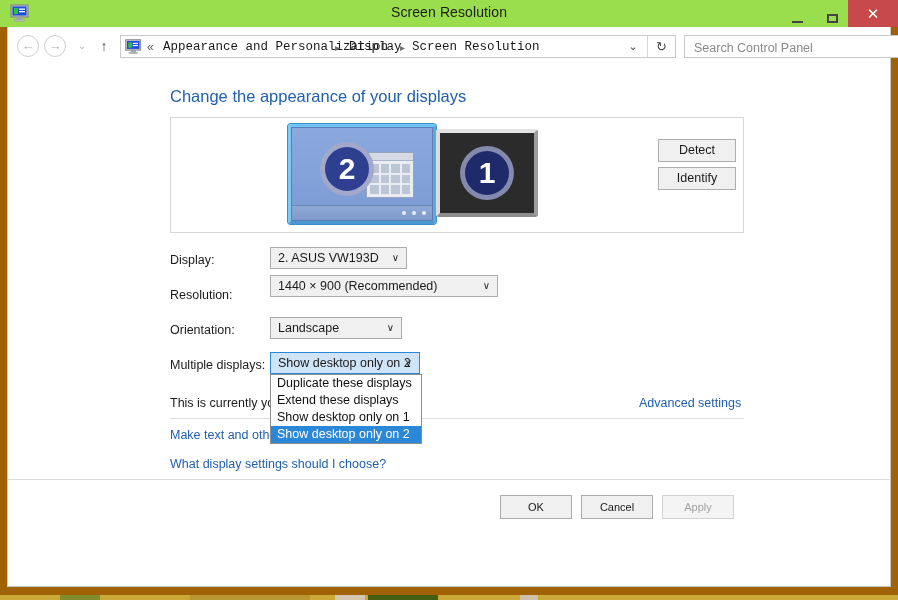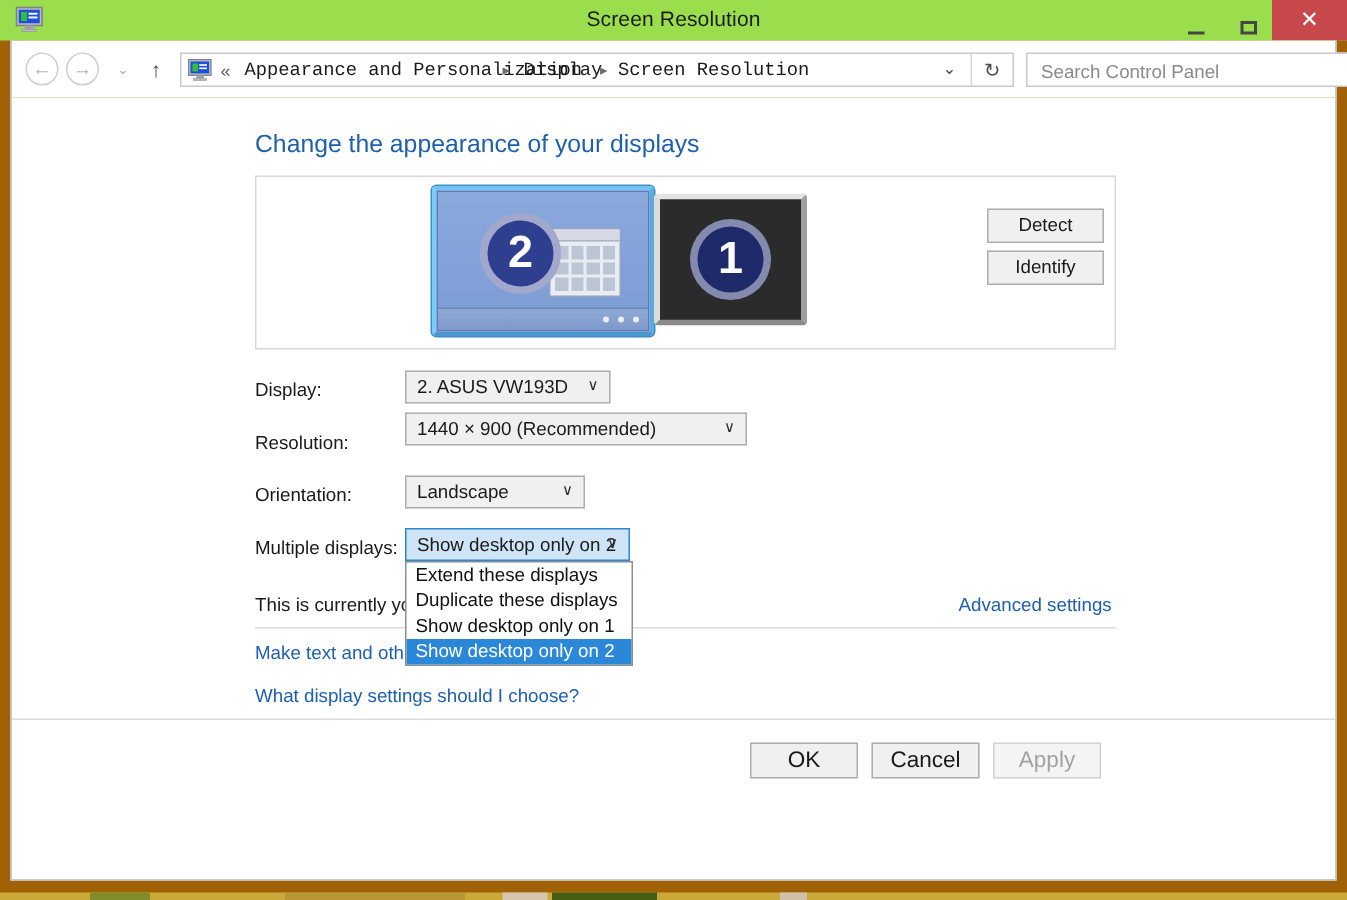--- a/index.html
+++ b/index.html
@@ -450,21 +450,21 @@
     color: #2b2b2b;
   }
 
   #lbl-display    { left: 162px; top: 188px; }
   #combo-display  { left: 262px; top: 182px; width: 137px; }
 
   #lbl-resolution   { left: 162px; top: 223px; }
   #combo-resolution { left: 262px; top: 210px; width: 228px; text-align: center; }
 
   #lbl-orientation   { left: 162px; top: 258px; }
-  #combo-orientation { left: 262px; top: 252px; width: 120px; }
+  #combo-orientation { left: 262px; top: 252px; width: 132px; }
 
   #lbl-multiple   { left: 162px; top: 293px; }
   #combo-multiple {
     left: 262px; top: 287px; width: 150px;
     background: #cfe4f7;
     border: 1px solid #2b87d8;
   }
 
   
   #dropdown-list {
@@ -538,21 +538,21 @@
     background: #dcdcdc;
   }
   .footer-btn {
     position: absolute;
     top: 430px;
     width: 72px; height: 24px;
     background: #f0f0f0;
     border: 1px solid #adadad;
     box-sizing: border-box;
     font-family: "Liberation Sans", sans-serif;
-    font-size: 15px;
+    font-size: 11px;
     color: #1a1a1a;
     text-align: center;
     line-height: 22px;
     cursor: default;
   }
   #btn-ok     { left: 492px; }
   #btn-cancel { left: 573px; }
   #btn-apply  {
     left: 654px;
     color: #a2a2a2;
@@ -713,22 +713,22 @@
       <div id="link-maketext">Make text and other</div>
       <div id="link-whatsettings">What display settings should I choose?</div>
 
       <div class="form-label" id="lbl-multiple">Multiple displays:</div>
       <div class="combo" id="combo-multiple">
         <span class="val">Show desktop only on 2</span>
         <span class="chev">∨</span>
       </div>
 
       <div id="dropdown-list">
+        <div class="dd-item">Duplicate these displays</div>
         <div class="dd-item">Extend these displays</div>
-        <div class="dd-item">Duplicate these displays</div>
         <div class="dd-item">Show desktop only on 1</div>
         <div class="dd-item selected">Show desktop only on 2</div>
       </div>
 
       <div id="hr-footer"></div>
       <div class="footer-btn" id="btn-ok">OK</div>
       <div class="footer-btn" id="btn-cancel">Cancel</div>
       <div class="footer-btn" id="btn-apply">Apply</div>
 
     </div>

